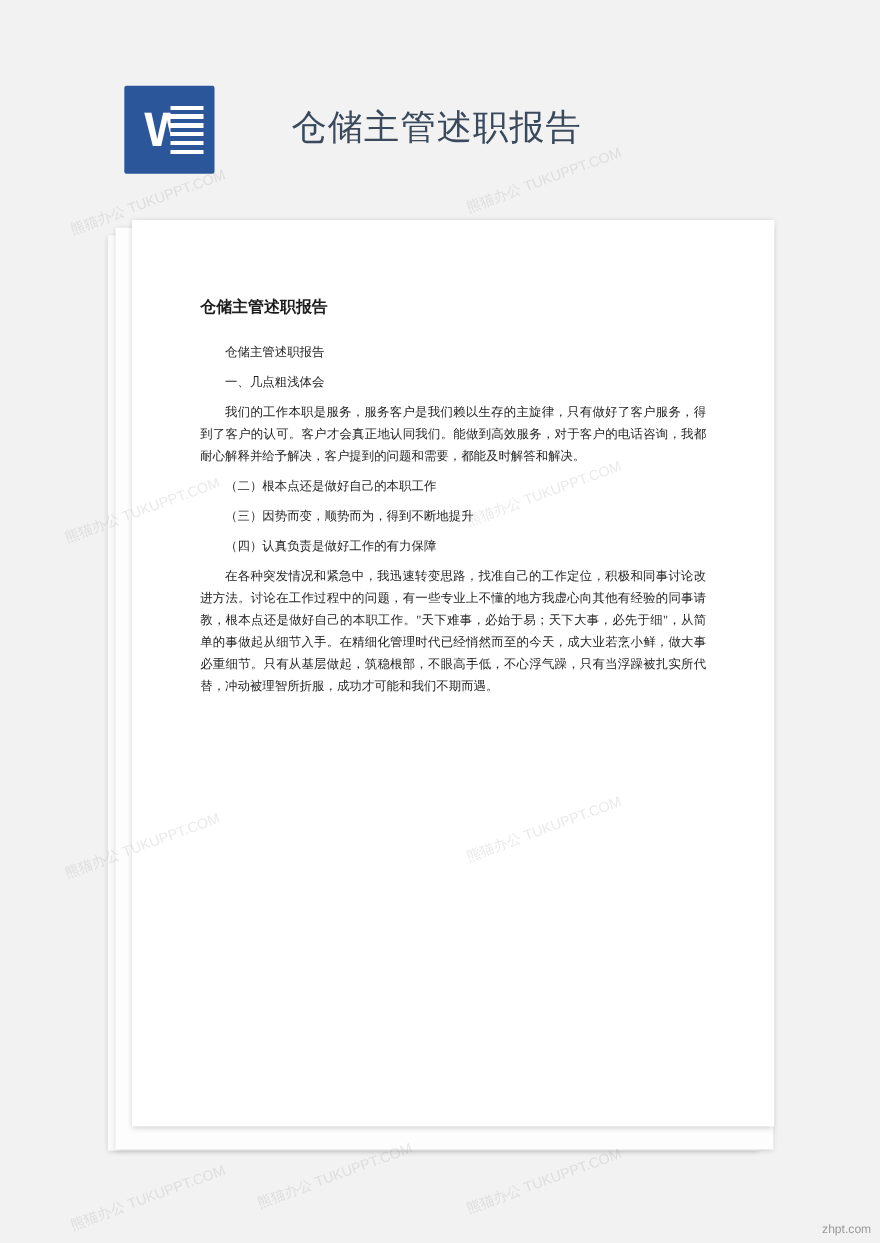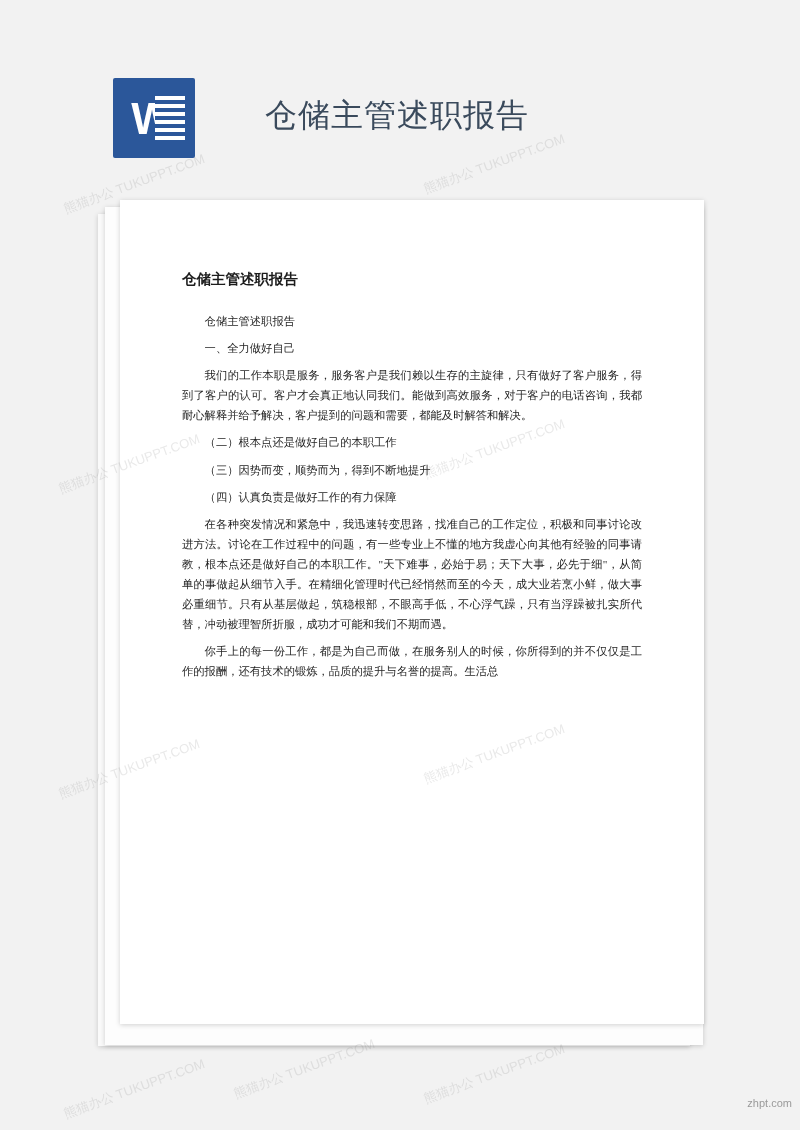--- a/index.html
+++ b/index.html
@@ -133,21 +133,21 @@
     font-size: 13px;
     font-family: "Liberation Sans", sans-serif;
     transform: rotate(-20deg);
     white-space: nowrap;
     pointer-events: none;
     user-select: none;
   }
   .wm-corner {
     position: absolute;
     right: 8px;
-    bottom: 21px;
+    bottom: 6px;
     font-size: 11px;
     color: #9a9a9a;
     font-family: "Liberation Sans", sans-serif;
   }
 </style>
 </head>
 <body>
 
 <div class="header">
   <div class="word-logo">
@@ -157,27 +157,26 @@
   <div class="doc-title">仓储主管述职报告</div>
 </div>
 
 <div class="paper-stack">
   <div class="sheet back2"></div>
   <div class="sheet back1"></div>
   <div class="sheet front">
     <div class="page-inner">
       <div class="page-title">仓储主管述职报告</div>
       <p class="para">仓储主管述职报告</p>
-      <p class="para">一、全力做好自己</p>
+      <p class="para">一、几点粗浅体会</p>
       <p class="para">我们的工作本职是服务，服务客户是我们赖以生存的主旋律，只有做好了客户服务，得到了客户的认可。客户才会真正地认同我们。能做到高效服务，对于客户的电话咨询，我都耐心解释并给予解决，客户提到的问题和需要，都能及时解答和解决。</p>
       <p class="para">（二）根本点还是做好自己的本职工作</p>
       <p class="para">（三）因势而变，顺势而为，得到不断地提升</p>
       <p class="para">（四）认真负责是做好工作的有力保障</p>
       <p class="para">在各种突发情况和紧急中，我迅速转变思路，找准自己的工作定位，积极和同事讨论改进方法。讨论在工作过程中的问题，有一些专业上不懂的地方我虚心向其他有经验的同事请教，根本点还是做好自己的本职工作。"天下难事，必始于易；天下大事，必先于细"，从简单的事做起从细节入手。在精细化管理时代已经悄然而至的今天，成大业若烹小鲜，做大事必重细节。只有从基层做起，筑稳根部，不眼高手低，不心浮气躁，只有当浮躁被扎实所代替，冲动被理智所折服，成功才可能和我们不期而遇。</p>
-      <p class="para">你手上的每一份工作，都是为自己而做，在服务别人的时候，你所得到的并不仅仅是工作的报酬，还有技术的锻炼，品质的提升与名誉的提高。生活总</p>
     </div>
   </div>
 </div>
 
 <div class="wm" style="left:60px; top:175px;">熊猫办公 TUKUPPT.COM</div>
 <div class="wm" style="left:420px; top:155px;">熊猫办公 TUKUPPT.COM</div>
 <div class="wm" style="left:55px; top:455px;">熊猫办公 TUKUPPT.COM</div>
 <div class="wm" style="left:420px; top:440px;">熊猫办公 TUKUPPT.COM</div>
 <div class="wm" style="left:55px; top:760px;">熊猫办公 TUKUPPT.COM</div>
 <div class="wm" style="left:420px; top:745px;">熊猫办公 TUKUPPT.COM</div>

